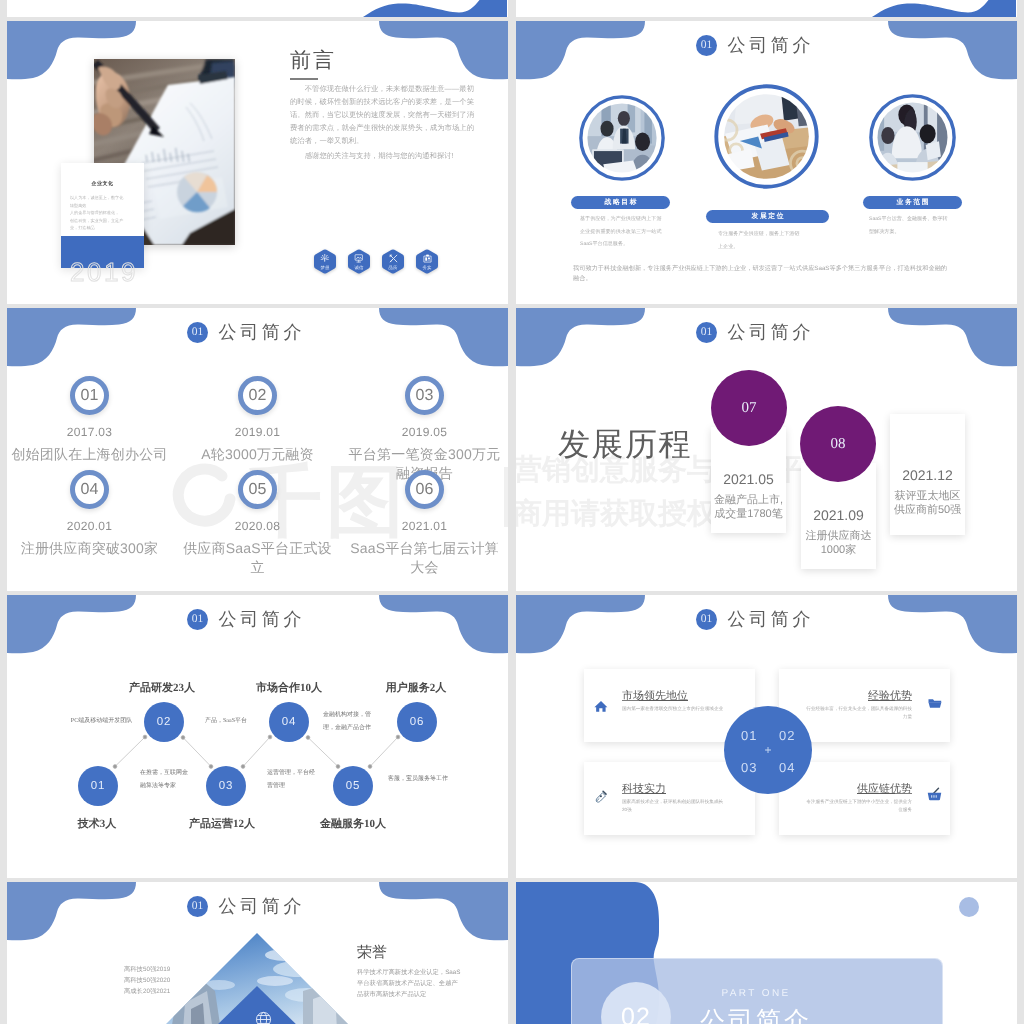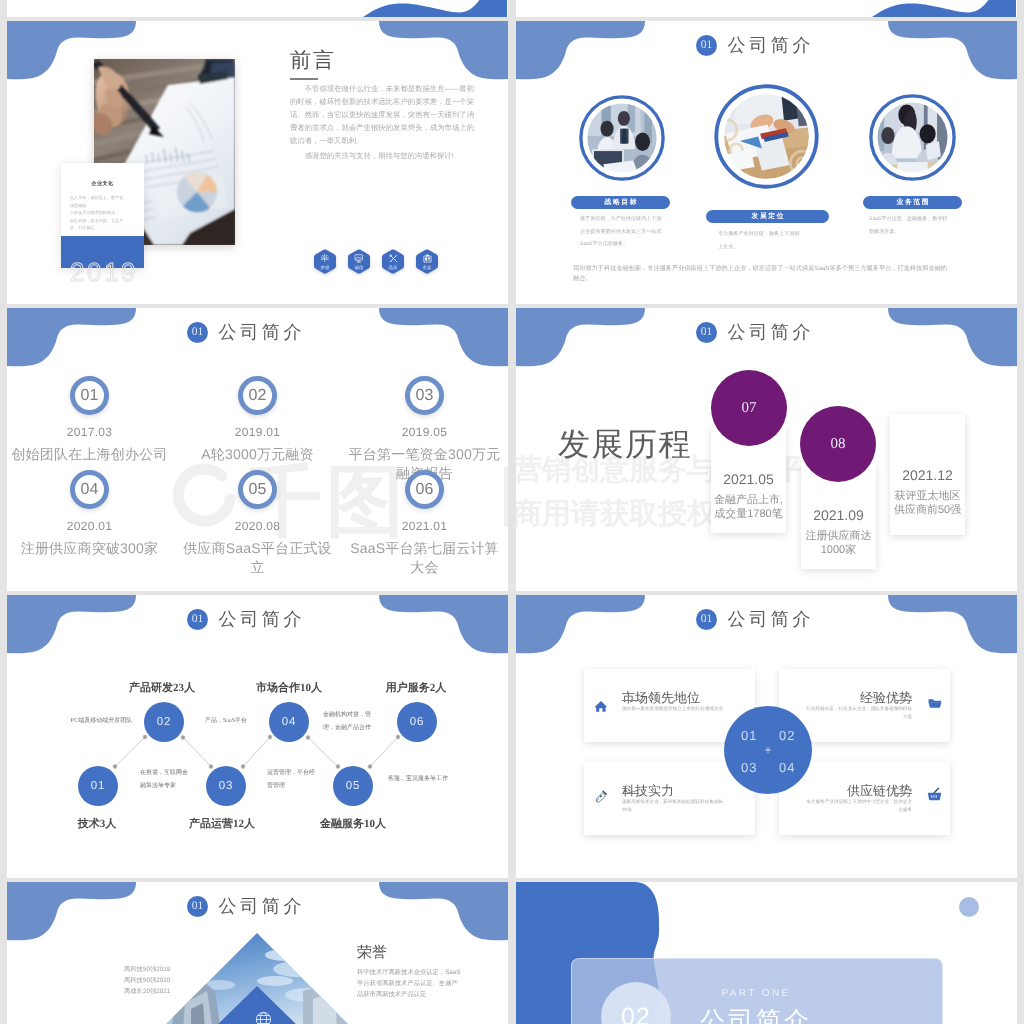--- a/index.html
+++ b/index.html
@@ -85,21 +85,21 @@
           font-family:"Liberation Serif",serif;font-weight:700;}
   .s5-bot{position:absolute;top:222px;text-align:center;font-size:11px;color:#4a4a4a;
           font-family:"Liberation Serif",serif;font-weight:700;}
   .s5-desc{position:absolute;font-size:6px;line-height:12.8px;color:#6f6f6f;
            font-family:"Liberation Serif",serif;}
 
   
   .s6-card{position:absolute;width:171px;height:73px;background:#fff;
            box-shadow:0 2px 8px rgba(0,0,0,.12);}
   .s6-ico{position:absolute;}
-  .s6-t{position:absolute;font-size:13px;color:#5a5a5a;letter-spacing:0px;}
+  .s6-t{position:absolute;font-size:11px;color:#5a5a5a;letter-spacing:0px;text-decoration:underline;}
   .s6-u{position:absolute;width:17px;height:1.3px;background:#7d7d7d;}
   .s6-b{position:absolute;font-size:4.6px;line-height:7.6px;color:#a5a5a5;}
   .s6-circle{position:absolute;left:208px;top:111px;width:88px;height:88px;border-radius:50%;
              background:#4371c4;z-index:2;}
   .s6-n{position:absolute;font-size:13px;color:#cfddf5;letter-spacing:1px;font-weight:300;}
   .s6-plus{position:absolute;left:0;top:38px;width:88px;text-align:center;
            font-size:12px;line-height:12px;color:#c2d4f0;font-weight:300;}
 
   
   .s7-tri{position:absolute;left:150px;top:51px;width:200px;height:98px;}

